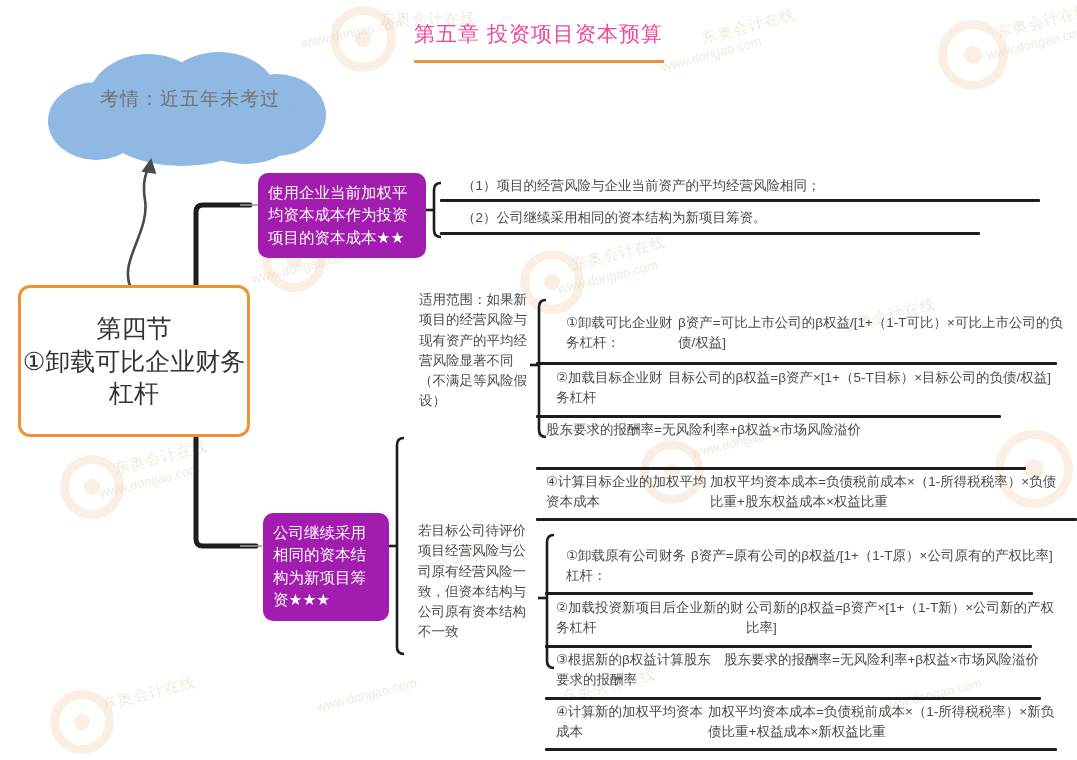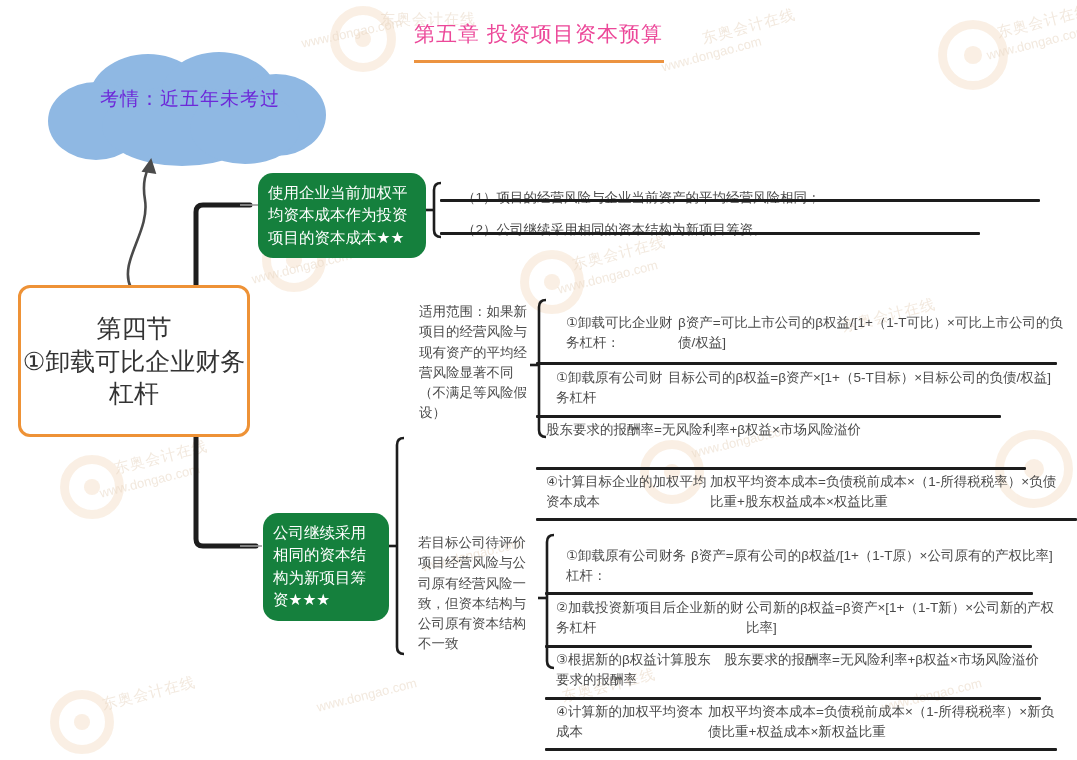--- a/index.html
+++ b/index.html
@@ -31,35 +31,35 @@
   
   .cloud{position:absolute;left:40px;top:52px;width:300px;height:110px;}
   .cloud b{position:absolute;background:#8fb8e3;border-radius:50%;display:block;}
   .cloud .c1{left:48px;  top:2px;  width:120px;height:96px;}
   .cloud .c2{left:120px; top:0px;  width:118px;height:92px;}
   .cloud .c3{left:8px;   top:30px; width:96px; height:78px;}
   .cloud .c4{left:186px; top:22px; width:100px;height:82px;}
   .cloud .c5{left:62px;  top:34px; width:160px;height:80px;}
   .cloud .c6{left:150px; top:40px; width:110px;height:72px;}
   .cloud-text{position:absolute;left:0;top:34px;width:300px;text-align:center;
-      color:#6d28d9;font-size:19px;letter-spacing:1px;z-index:3;}
+      color:#737373;font-size:19px;letter-spacing:1px;z-index:3;}
 
   
   .root{position:absolute;left:18px;top:285px;width:232px;height:152px;
       border:3px solid #ee9236;border-radius:12px;background:#fff;
       display:flex;align-items:center;justify-content:center;text-align:center;
       font-size:25px;line-height:1.30;color:#333;box-sizing:border-box;}
 
   
-  .topic{position:absolute;background:#15803d;border-radius:15px;
+  .topic{position:absolute;background:#a21caf;border-radius:10px;
       color:#fff;font-size:15.5px;line-height:1.45;
       padding:9px 10px;box-sizing:border-box;}
 
   
-  .txtblk{position:absolute;font-size:13.5px;line-height:1.50;color:#4a4a4a;margin-top:12px;}
+  .txtblk{position:absolute;font-size:13.5px;line-height:1.50;color:#4a4a4a;}
 
   
   .frow{position:absolute;display:flex;align-items:flex-start;
         font-size:13.5px;line-height:1.48;color:#4a4a4a;}
   .frow .lbl{flex:0 0 auto;}
   .frow .val{flex:1 1 auto;}
   .uline{position:absolute;height:2.5px;background:#1d1d1d;border-radius:1px;}
 
   
   svg.conn{position:absolute;left:0;top:0;width:1077px;height:760px;
@@ -206,21 +206,21 @@
     <span>适用范围：如果新项目的经营风险与现有资产的平均经营风险显著不同（不满足等风险假设）</span>
   </div>
 
   <div class="frow" style="left:556px;top:313px;width:500px;margin-left:10px;">
     <span class="lbl" style="width:112px;">①卸载可比企业财务杠杆：</span>
     <span class="val">β资产=可比上市公司的β权益/[1+（1-T可比）×可比上市公司的负债/权益]</span>
   </div>
   <div class="uline" style="left:536px;top:362px;width:521px;"></div>
 
   <div class="frow" style="left:556px;top:368px;width:500px;">
-    <span class="lbl" style="width:112px;">①卸载原有公司财务杠杆</span>
+    <span class="lbl" style="width:112px;">②加载目标企业财务杠杆</span>
     <span class="val">目标公司的β权益=β资产×[1+（5-T目标）×目标公司的负债/权益]</span>
   </div>
   <div class="uline" style="left:536px;top:415px;width:465px;"></div>
 
   <div class="frow" style="left:546px;top:420px;width:510px;">
     <span class="val">股东要求的报酬率=无风险利率+β权益×市场风险溢价</span>
   </div>
   <div class="uline" style="left:536px;top:467px;width:490px;"></div>
 
   <div class="frow" style="left:546px;top:472px;width:520px;">

